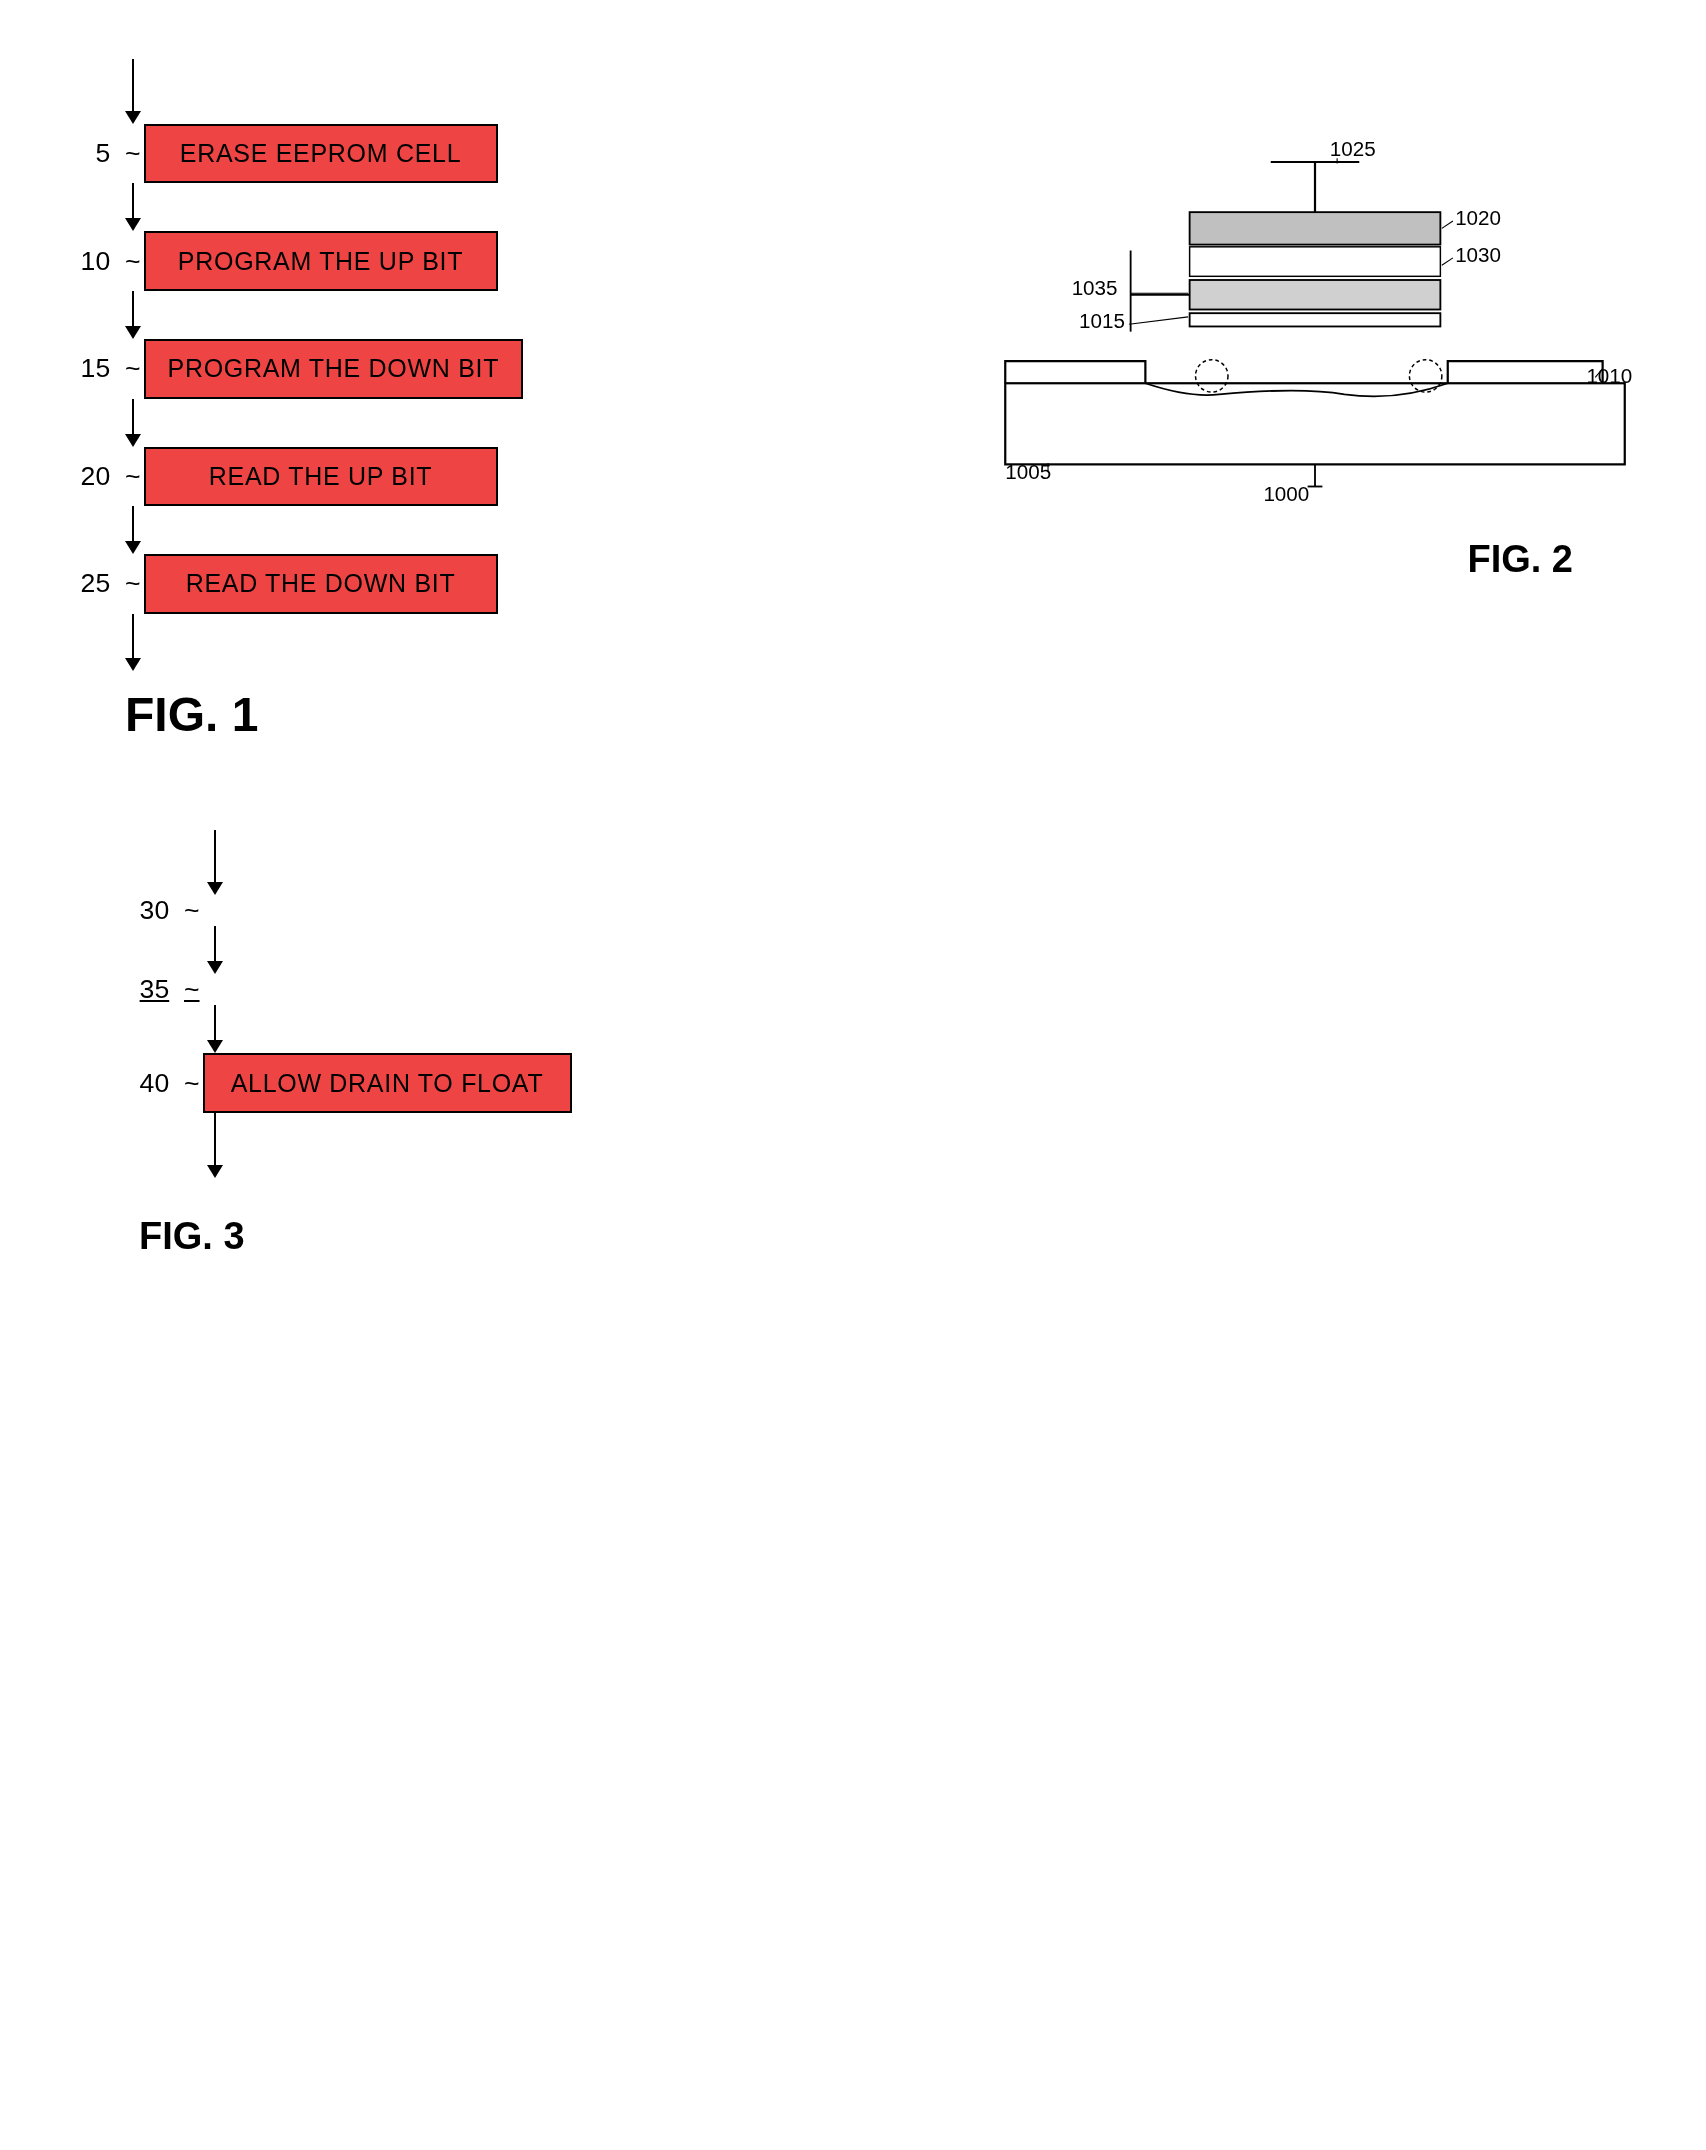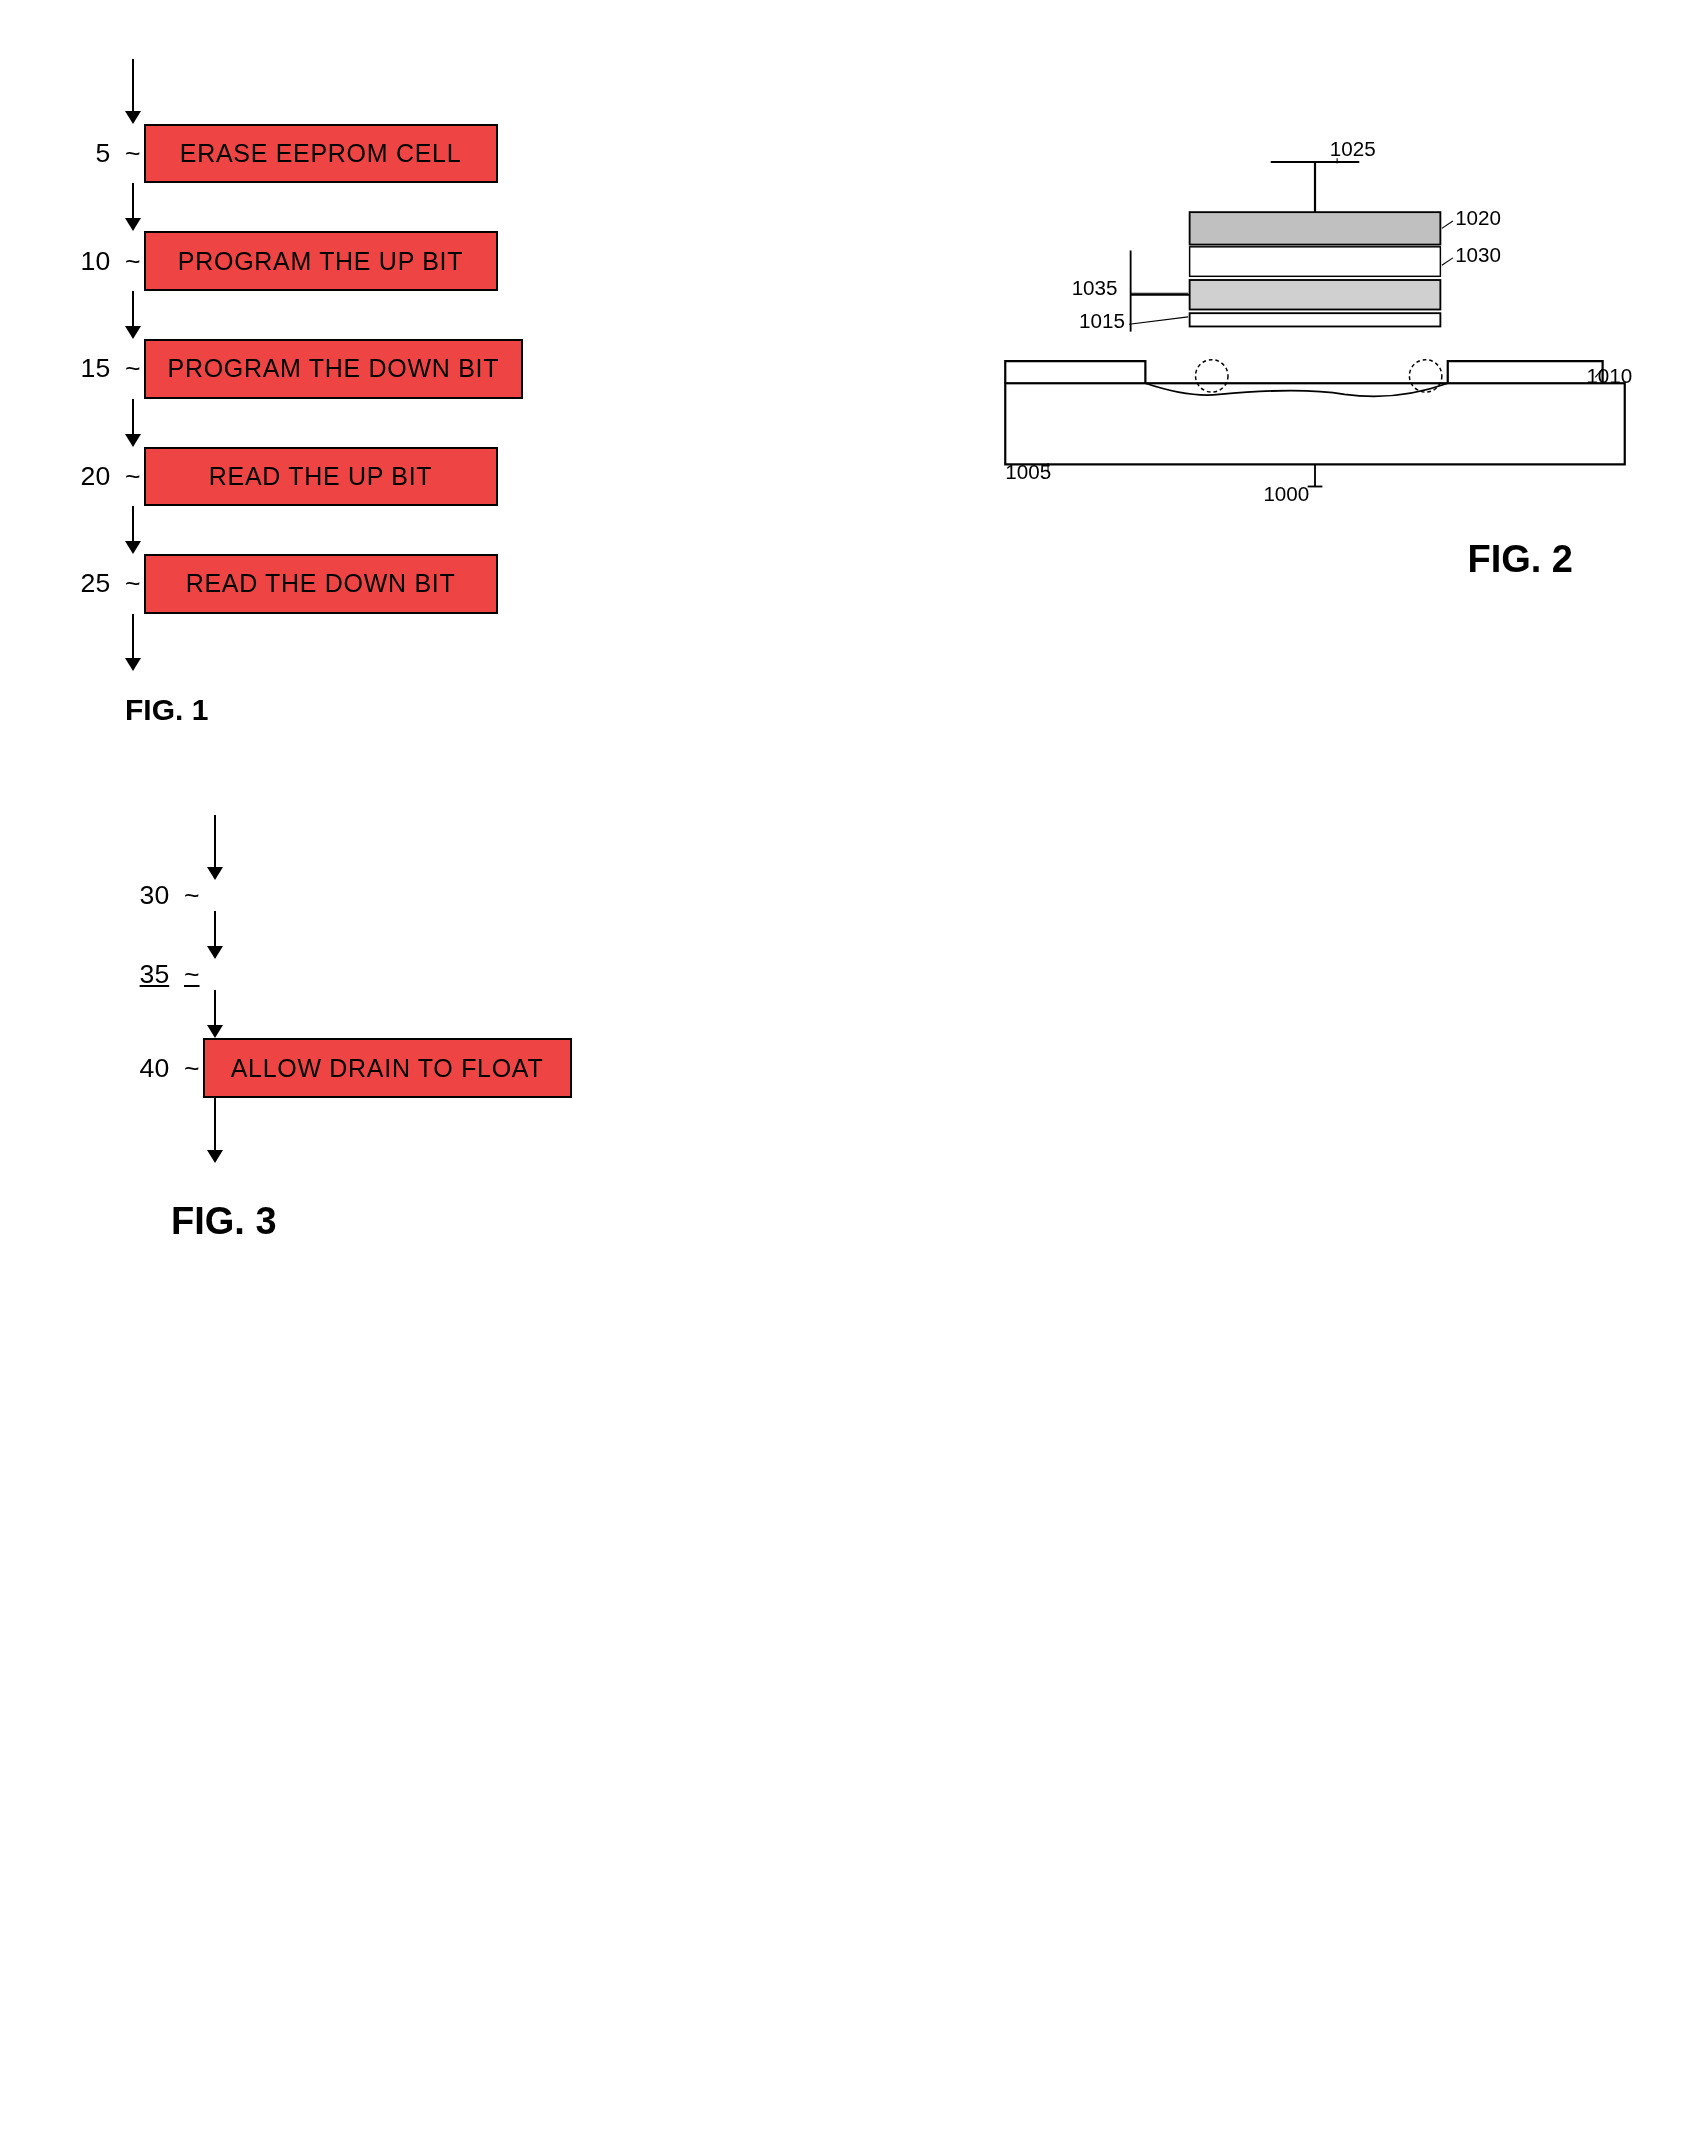--- a/index.html
+++ b/index.html
@@ -96,24 +96,24 @@
       margin-bottom: 0;
     }
 
     .arrow-top-line {
       width: 2.2px;
       background: #000;
       height: 44px;
     }
 
     .fig-caption {
-      font-size: 30px;
+      font-size: 48px;
       font-weight: bold;
       font-family: Arial, sans-serif;
-      margin-top: 22px;
+      margin-top: 16px;
       margin-left: 66px;
     }
 
     
     .fig2-container {
       flex: 1;
       display: flex;
       flex-direction: column;
       align-items: flex-end;
       padding-left: 44px;
@@ -149,21 +149,21 @@
       flex-direction: column;
       align-items: flex-start;
       width: 100%;
     }
 
     .fig3-caption {
       font-size: 38px;
       font-weight: bold;
       font-family: Arial, sans-serif;
       margin-top: 37px;
-      margin-left: 112px;
+      margin-left: 80px;
     }
 
     .arrow-top-entry {
       display: flex;
       flex-direction: column;
       align-items: center;
       margin-left: 148px;
       margin-bottom: 0;
     }
 

